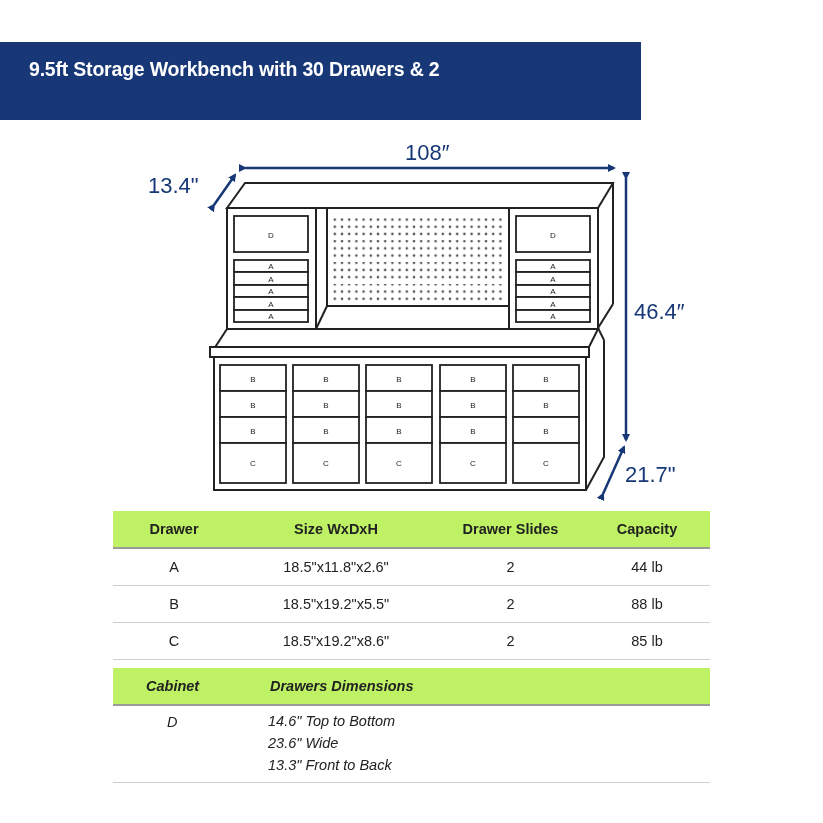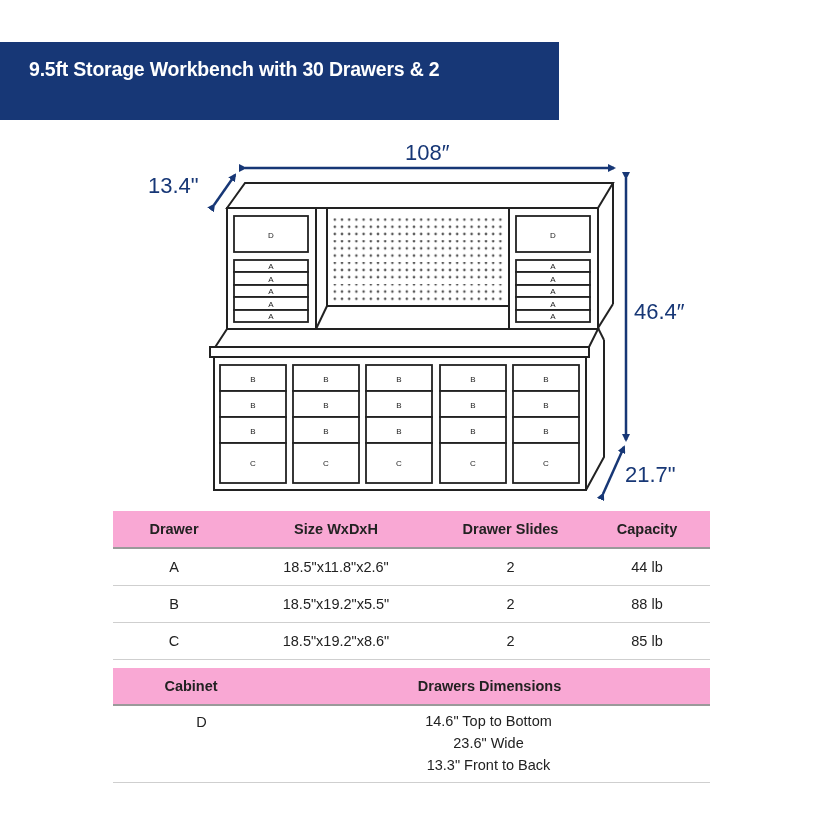--- a/index.html
+++ b/index.html
@@ -1,24 +1,24 @@
 <!DOCTYPE html>
 <html><head>
 <meta charset="utf-8">
 <style>
   html, body { margin:0; padding:0; background:#ffffff; }
   body { width:823px; height:823px; position:relative; overflow:hidden; font-family:"Liberation Sans", sans-serif; }
-  .banner { position:absolute; left:0; top:42px; width:559px; height:78px; background:#173776; color:#fff; }
+  .banner { position:absolute; left:0; top:42px; width:631px; height:78px; background:#173776; color:#fff;padding-left:10px; }
   .banner-title { position:absolute; left:29px; top:14px; font-size:19.5px; font-weight:bold; line-height:27px; letter-spacing:-0.2px; }
   .diagram { position:absolute; left:0; top:0; }
   .dim-label { position:absolute; color:#173776; font-weight:normal; font-size:22px; }
   .tbl { position:absolute; left:113px; width:597px; border-collapse:collapse; font-size:14.5px; color:#222; }
-  .tbl th { background:#f9a8d4; font-weight:bold; height:34px; border-bottom:2px solid #9a9a9a; color:#222; }
+  .tbl th { background:#bef264; font-weight:bold; height:34px; border-bottom:2px solid #9a9a9a; color:#222; }
   .tbl td { height:34px; border-bottom:1px solid #cfcfcf; text-align:center; }
-  .tbl2 th, .tbl2 td { text-align:center; }
+  .tbl2 th, .tbl2 td { text-align:left;font-style:italic; }
   .cab-lines { line-height:22px; padding-top:4px; padding-bottom:6px; }
   .cab-line { display:block; }
 </style>
 </head>
 <body>
 
 <div class="banner">
   <div class="banner-title">
     <div>9.5ft Storage Workbench with 30 Drawers &amp; 2</div>
   </div>

